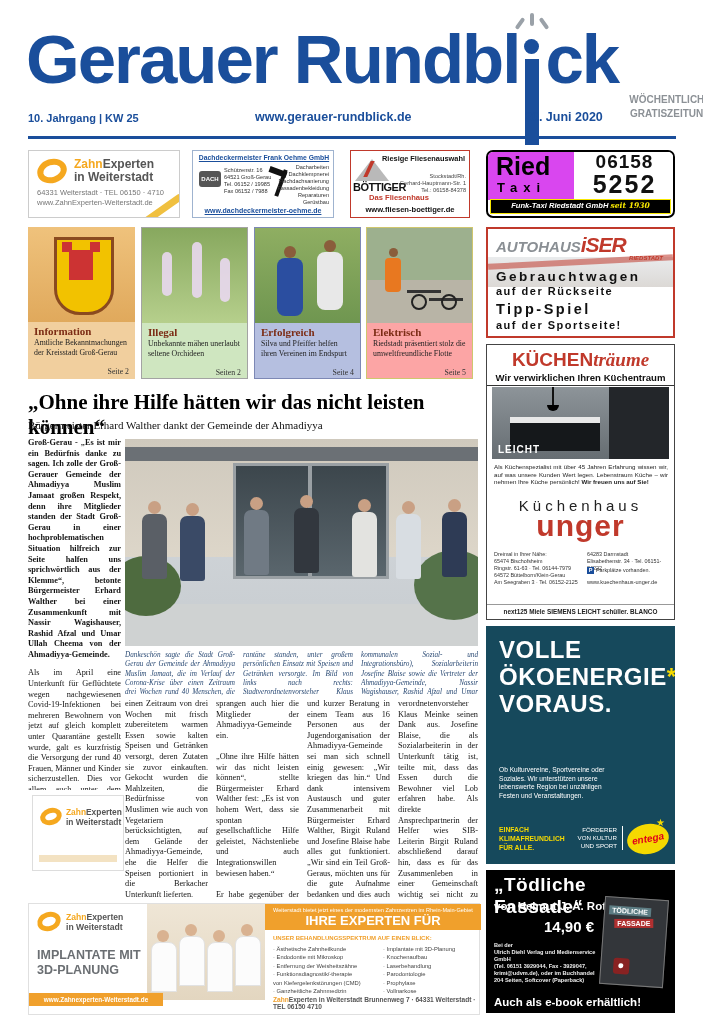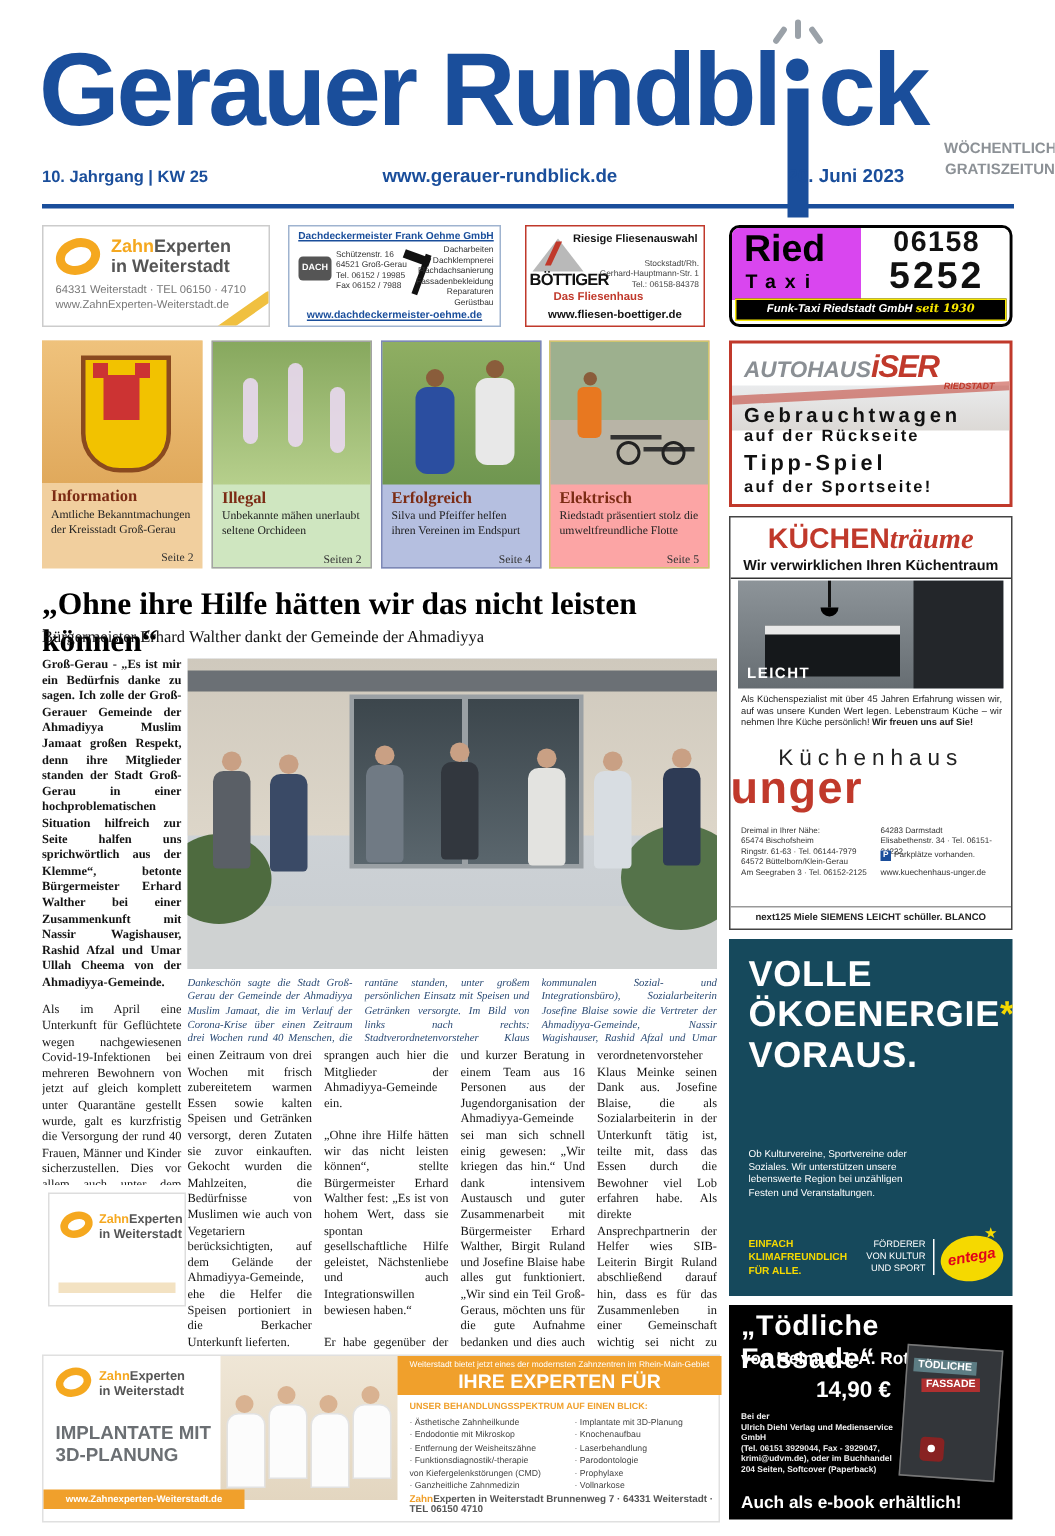--- a/index.html
+++ b/index.html
@@ -168,21 +168,21 @@
          border-bottom:1px solid #333;padding-bottom:2px;}
   .ku-photo{position:absolute;left:5px;top:42px;width:177px;height:72px;background:linear-gradient(#8d9499,#666d72);overflow:hidden;}
   .ku-cab{position:absolute;right:0;top:0;width:60px;height:72px;background:#23262a;}
   .ku-isle{position:absolute;left:18px;bottom:8px;width:90px;height:28px;background:#15181b;border-top:6px solid #e8e8e8;}
   .ku-lamp{position:absolute;left:60px;top:0;width:2px;height:18px;background:#111;}
   .ku-lamp:after{content:"";position:absolute;left:-5px;top:18px;width:12px;height:6px;background:#000;border-radius:0 0 6px 6px;}
   .ku-leicht{position:absolute;left:6px;bottom:4px;color:#fff;font-size:10px;font-weight:bold;letter-spacing:1px;}
   .ku-body{position:absolute;left:7px;top:118px;width:174px;font-size:6.2px;line-height:7.6px;color:#222;text-align:justify;}
   .ku-body b{font-weight:bold;}
   .ku-logo1{position:absolute;left:0;top:152px;width:100%;text-align:center;font-size:15px;letter-spacing:4px;color:#222;}
-  .ku-logo2{position:absolute;left:0;top:164px;width:100%;text-align:left;font-size:30px;font-weight:bold;color:#c0392b;letter-spacing:1px;}
+  .ku-logo2{position:absolute;left:0;top:164px;width:100%;text-align:center;font-size:30px;font-weight:bold;color:#c0392b;letter-spacing:1px;}
   .ku-addrL{position:absolute;left:7px;top:206px;width:88px;font-size:5.4px;line-height:7px;color:#333;}
   .ku-addrR{position:absolute;left:100px;top:206px;width:84px;font-size:5.4px;line-height:7px;color:#333;}
   .ku-park{position:absolute;left:100px;top:222px;font-size:5.4px;color:#333;}
   .p-icon{display:inline-block;width:7px;height:7px;background:#1a4e9b;color:#fff;font-size:5.5px;font-weight:bold;
           text-align:center;line-height:7px;margin-right:2px;}
   .ku-web{position:absolute;left:100px;top:234px;font-size:5.6px;color:#333;}
   .ku-brands{position:absolute;left:0;bottom:4px;width:100%;text-align:center;font-size:6.4px;font-weight:bold;color:#222;
              border-top:1px solid #999;padding-top:3px;}
   
   .ad-entega{top:626px;height:238px;background:#16495c;color:#fff;}
@@ -235,21 +235,21 @@
   .de-foot .or{color:#f0a02c;}
 </style>
 </head>
 <body>
 
 <div id="page">
 
   <div class="abs mast-title"><span>Gerauer Rundbl</span><span class="rb-i"><span class="ray r1"></span><span class="ray r2"></span><span class="ray r3"></span><span class="dot"></span><span class="stem"></span></span><span>ck</span></div>
   <div class="abs mast-issue">10. Jahrgang | KW 25</div>
   <div class="abs mast-web">www.gerauer-rundblick.de</div>
-  <div class="abs mast-date">20. Juni 2023</div>
+  <div class="abs mast-date">20. Juni 2020</div>
   <div class="abs mast-tag">
     <div>WÖCHENTLICHE</div>
     <div>GRATISZEITUNG</div>
   </div>
   <div class="abs mast-rule"></div>
 
   <div class="abs tad ad-zahn">
     <div class="zlogo"></div>
     <div class="zname"><span class="or">Zahn</span><span>Experten</span><br><span>in Weiterstadt</span></div>
     <div class="zaddr prelines">64331 Weiterstadt · TEL 06150 · 4710

